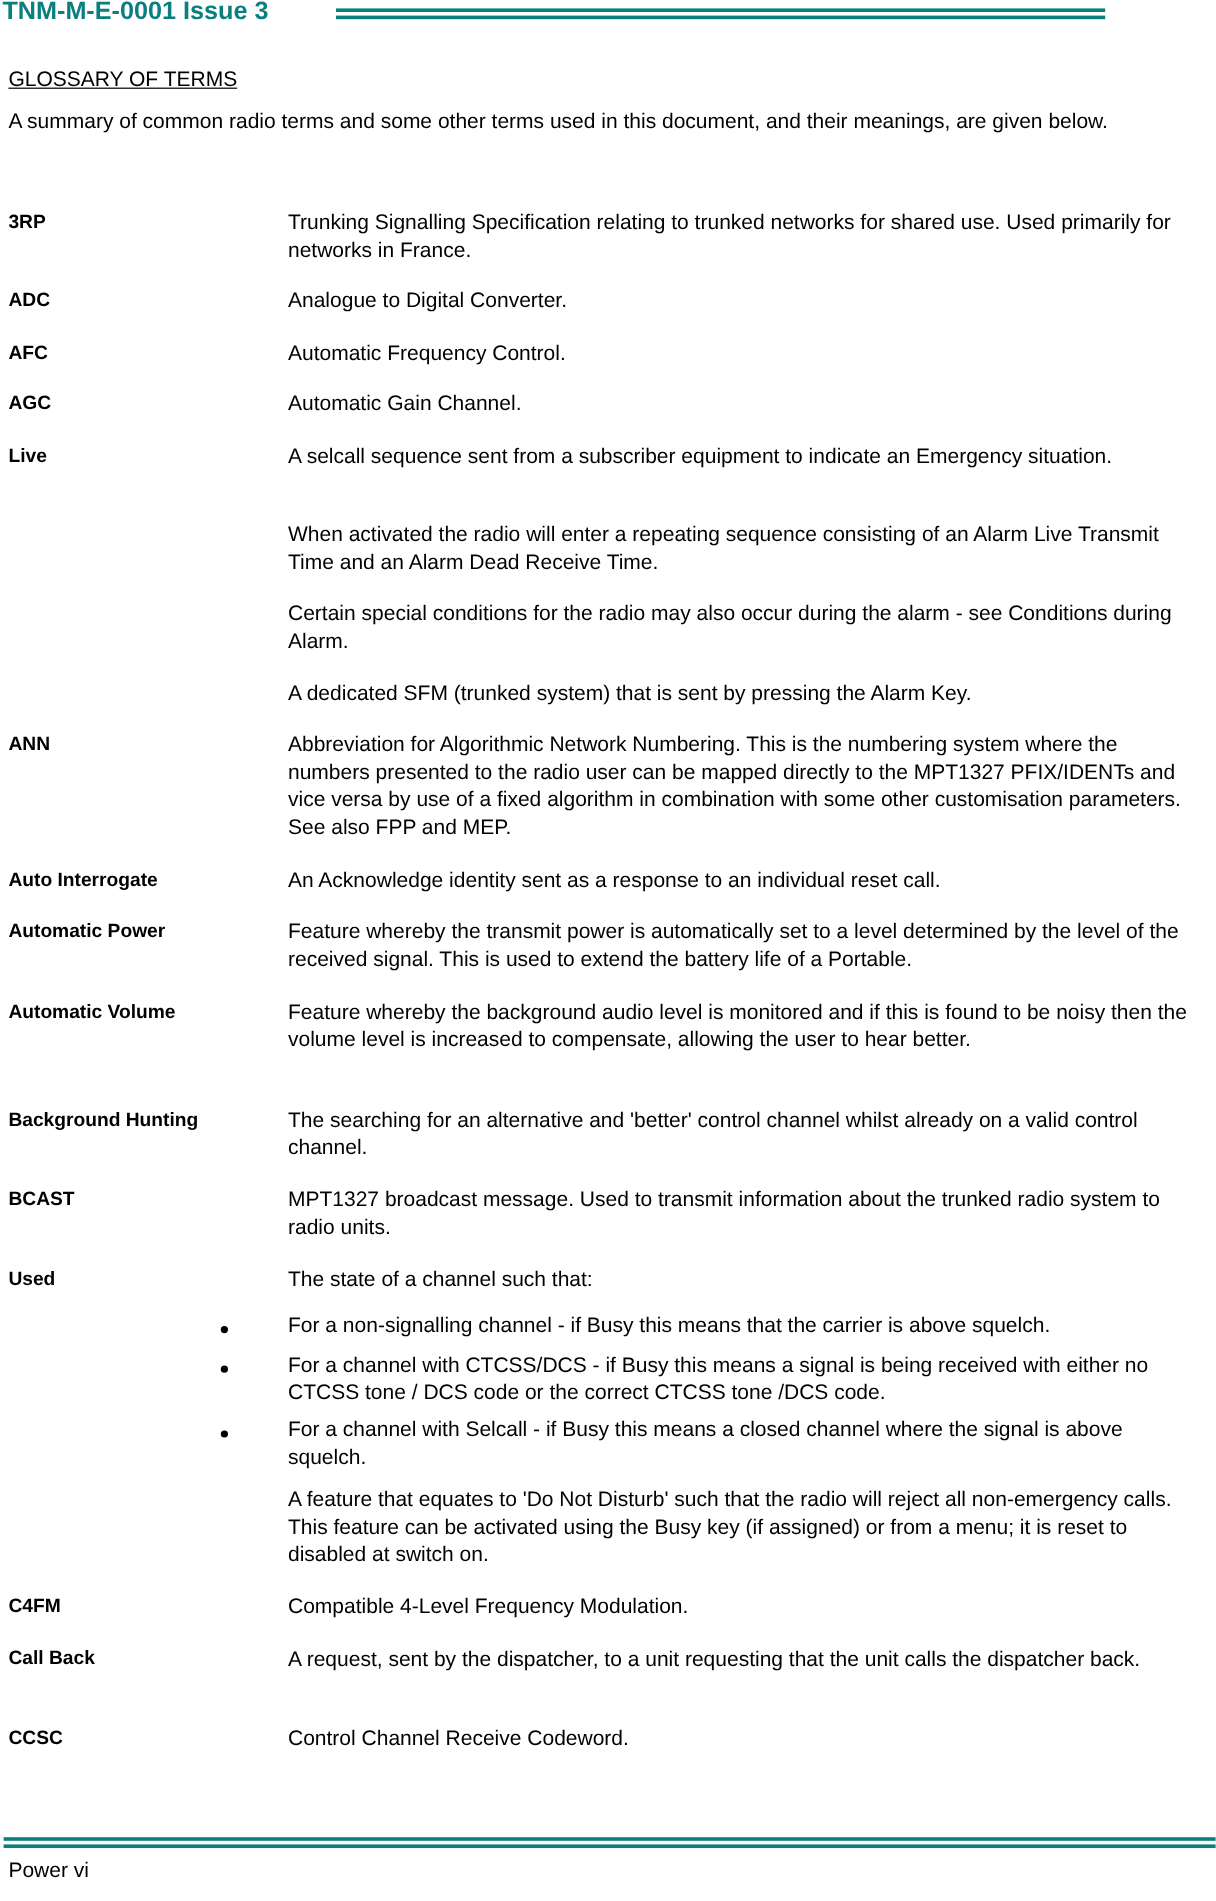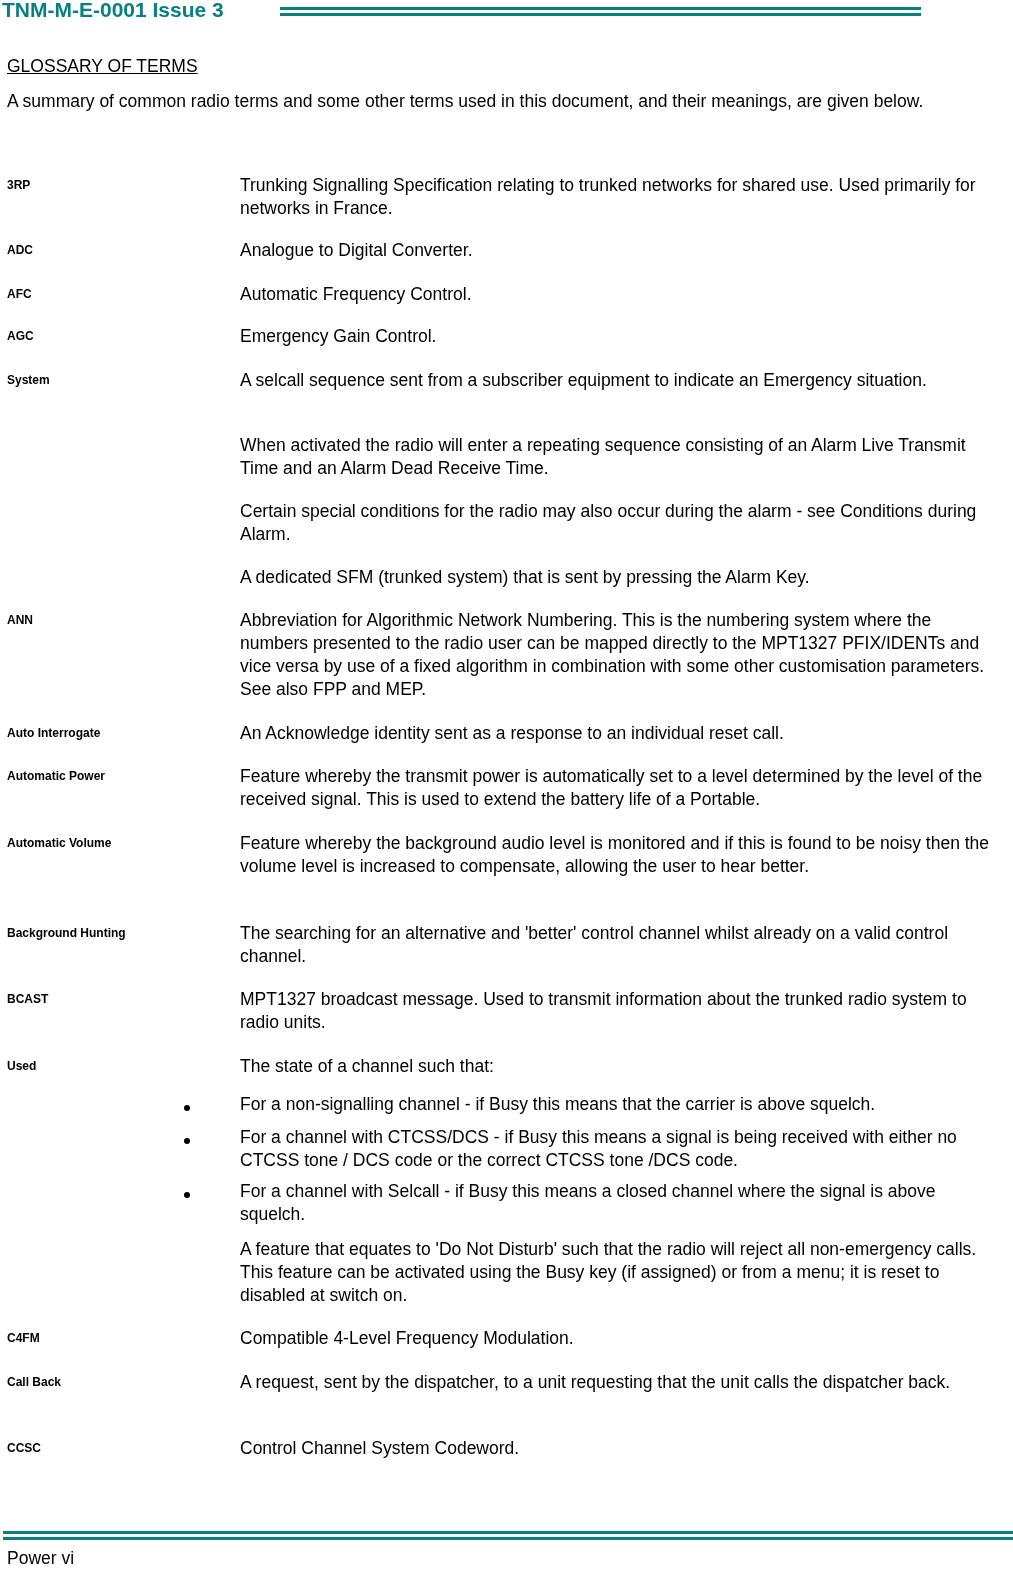--- a/index.html
+++ b/index.html
@@ -25,21 +25,21 @@
   .rule-double::after { top: 6px; }
   .header .rule-double { left: 280px; right: 0; top: 7px; }
   .section-title {
     position: absolute; left: 7px; top: 55px; font-size: 17.5px; line-height: 22px; text-decoration: underline;
   }
   .intro {
     position: absolute; left: 7px; top: 90px; width: 990px; font-size: 17.5px; line-height: 23px;
   }
   .glossary { position: absolute; left: 0; top: 0; width: 1013px; }
   .term {
-    position: absolute; left: 7px; font-weight: bold; font-size: 12px; line-height: 23px; white-space: nowrap;
+    position: absolute; left: 7px; font-weight: bold; font-size: 16px; line-height: 23px; white-space: nowrap;
   }
   .def {
     position: absolute; left: 240px; width: 760px; font-size: 17.5px; line-height: 23px;
   }
   .bullet-dot {
     position: absolute; left: 184px; width: 6px; height: 6px; border-radius: 50%; background: #000;
   }
   .footer .rule-double { left: 3px; right: 0; top: 1531px; }
   .page-num {
     position: absolute; left: 7px; top: 1547px; font-size: 17.5px; line-height: 22px;
@@ -61,23 +61,23 @@
   <div class="term" style="top:174px">3RP</div>
   <div class="def" style="top:174px">Trunking Signalling Specification relating to trunked networks for shared use. Used primarily for networks in France.</div>
 
   <div class="term" style="top:239px">ADC</div>
   <div class="def" style="top:239px">Analogue to Digital Converter.</div>
 
   <div class="term" style="top:283px">AFC</div>
   <div class="def" style="top:283px">Automatic Frequency Control.</div>
 
   <div class="term" style="top:325px">AGC</div>
-  <div class="def" style="top:325px">Emergency Gain Control.</div>
+  <div class="def" style="top:325px">Automatic Gain Channel.</div>
 
-  <div class="term" style="top:369px">System</div>
+  <div class="term" style="top:369px">Live</div>
   <div class="def" style="top:369px">A selcall sequence sent from a subscriber equipment to indicate an Emergency situation.</div>
   <div class="def" style="top:434px">When activated the radio will enter a repeating sequence consisting of an Alarm Live Transmit Time and an Alarm Dead Receive Time.</div>
   <div class="def" style="top:500px">Certain special conditions for the radio may also occur during the alarm - see Conditions during Alarm.</div>
   <div class="def" style="top:566px">A dedicated SFM (trunked system) that is sent by pressing the Alarm Key.</div>
 
   <div class="term" style="top:609px">ANN</div>
   <div class="def" style="top:609px">Abbreviation for Algorithmic Network Numbering. This is the numbering system where the numbers presented to the radio user can be mapped directly to the MPT1327 PFIX/IDENTs and vice versa by use of a fixed algorithm in combination with some other customisation parameters.  See also FPP and MEP.</div>
 
   <div class="term" style="top:722px">Auto Interrogate</div>
   <div class="def" style="top:722px">An Acknowledge identity sent as a response to an individual reset call.</div>
@@ -104,19 +104,19 @@
   <div class="def" style="top:1180px">For a channel with Selcall - if Busy this means a closed channel where the signal is above squelch.</div>
   <div class="def" style="top:1238px">A feature that equates to 'Do Not Disturb' such that the radio will reject all non-emergency calls. This feature can be activated using the Busy key (if assigned) or from a menu; it is reset to disabled at switch on.</div>
 
   <div class="term" style="top:1327px">C4FM</div>
   <div class="def" style="top:1327px">Compatible 4-Level Frequency Modulation.</div>
 
   <div class="term" style="top:1371px">Call Back</div>
   <div class="def" style="top:1371px">A request, sent by the dispatcher, to a unit requesting that the unit calls the dispatcher back.</div>
 
   <div class="term" style="top:1437px">CCSC</div>
-  <div class="def" style="top:1437px">Control Channel System Codeword.</div>
+  <div class="def" style="top:1437px">Control Channel Receive Codeword.</div>
 </div>
 
 <div class="footer">
   <div class="rule-double"></div>
   <div class="page-num">Power vi</div>
 </div>
 
 </body></html>

